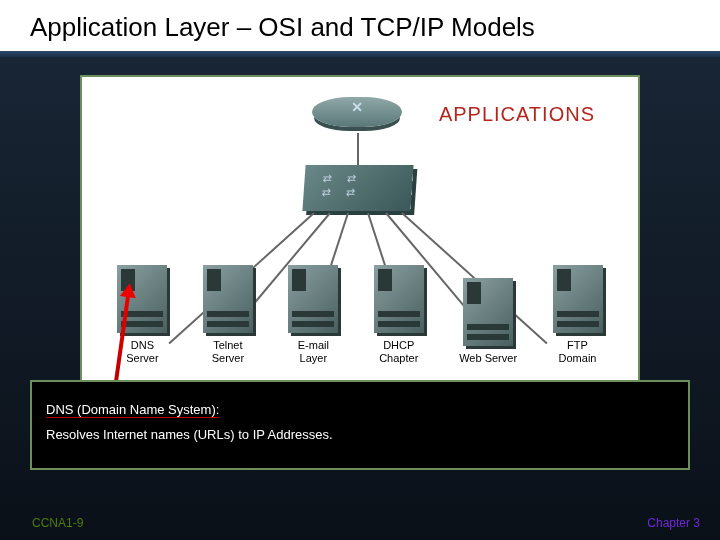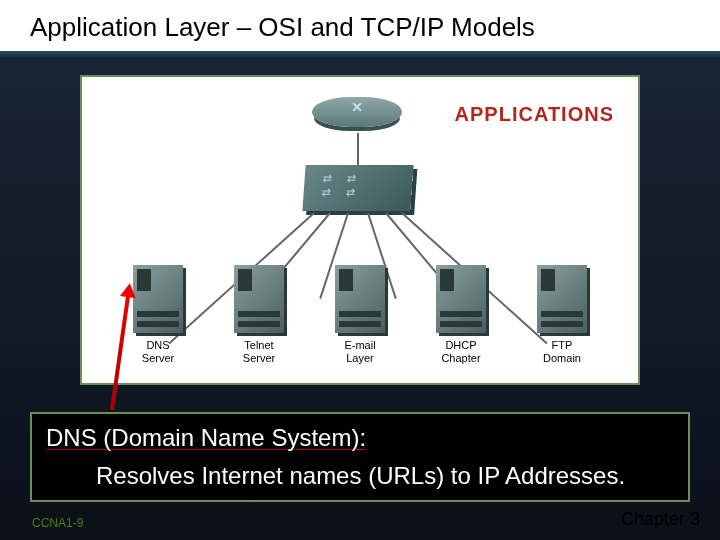--- a/index.html
+++ b/index.html
@@ -33,23 +33,23 @@
     top: 75px;
     left: 80px;
     width: 560px;
     height: 310px;
     background: #fff;
     border: 2px solid #6b8e5a;
   }
   .apps-label {
     position: absolute;
     top: 26px;
-    right: 24px;
+    right: 43px;
     font-size: 20px;
-    font-weight: bold;
+    font-weight: normal;
     color: #b3261e;
     letter-spacing: 1px;
   }
   .router {
     position: absolute;
     top: 20px;
     left: 230px;
     width: 90px;
     height: 38px;
   }
@@ -167,45 +167,45 @@
     top: -8px;
     left: -6px;
     border-left: 8px solid transparent;
     border-right: 8px solid transparent;
     border-bottom: 14px solid #e00;
   }
   .caption-box {
     position: absolute;
     left: 30px;
     right: 30px;
-    top: 412px;
+    top: 380px;
     height: 90px;
     background: #000;
     border: 2px solid #6b8e5a;
-    padding: 10px 14px;
-    font-size: 24px;
+    padding: 20px 14px;
+    font-size: 13px;
     color: #fff;
   }
   .caption-title { color: #fff; text-decoration: underline; text-decoration-color: #b00; text-decoration-thickness: 1px; text-underline-offset: 3px;}
   .caption-title .dns { color: #fff; }
-  .caption-body { margin-top: 10px; margin-left: 50px; }
+  .caption-body { margin-top: 10px; }
   .footer-left {
     position: absolute;
     bottom: 10px;
     left: 20px;
     font-size: 12px;
     color: #4d7c0f;
     margin-left: 12px;
   }
   .footer-right {
     position: absolute;
     bottom: 10px;
     right: 20px;
-    font-size: 18px;
-    color: #000000;
+    font-size: 12px;
+    color: #6d28d9;
   }
 </style>
 </head>
 <body>
 
 <div class="title-bar">
   <span class="title-text">Application Layer – OSI and TCP/IP Models</span>
 </div>
 
 <div class="diagram-panel">
@@ -242,20 +242,24 @@
         <div class="server-label">E-mail
 Layer</div>
       </div>
       <div class="server-col">
         <div class="server-box"></div>
         <div class="server-label">DHCP
 Chapter</div>
       </div>
       <div class="server-col">
         <div class="server-box"></div>
+        <div class="server-label">Web Server</div>
+      </div>
+      <div class="server-col">
+        <div class="server-box"></div>
         <div class="server-label">FTP
 Domain</div>
       </div>
     </div>
 </div>
 
 <div class="red-arrow"></div>
 
 <div class="caption-box">
   <div class="caption-title">

